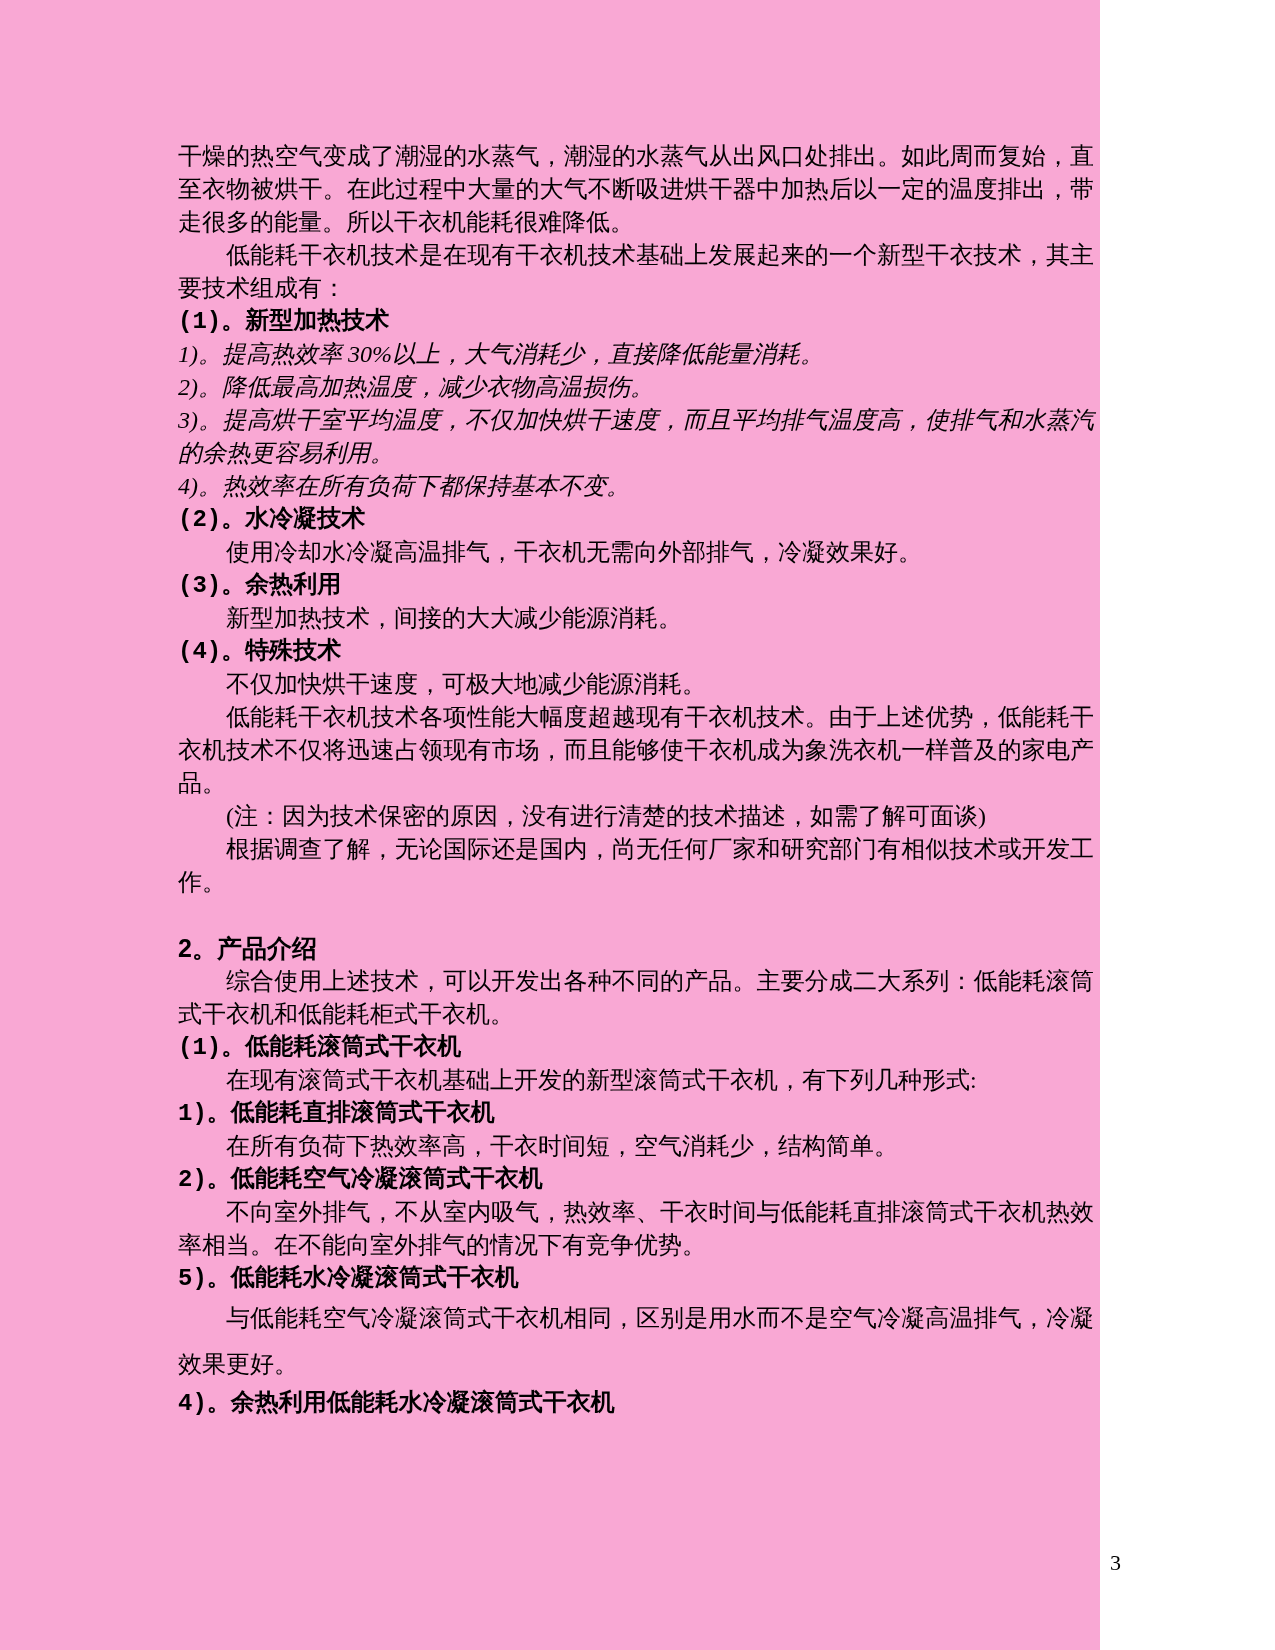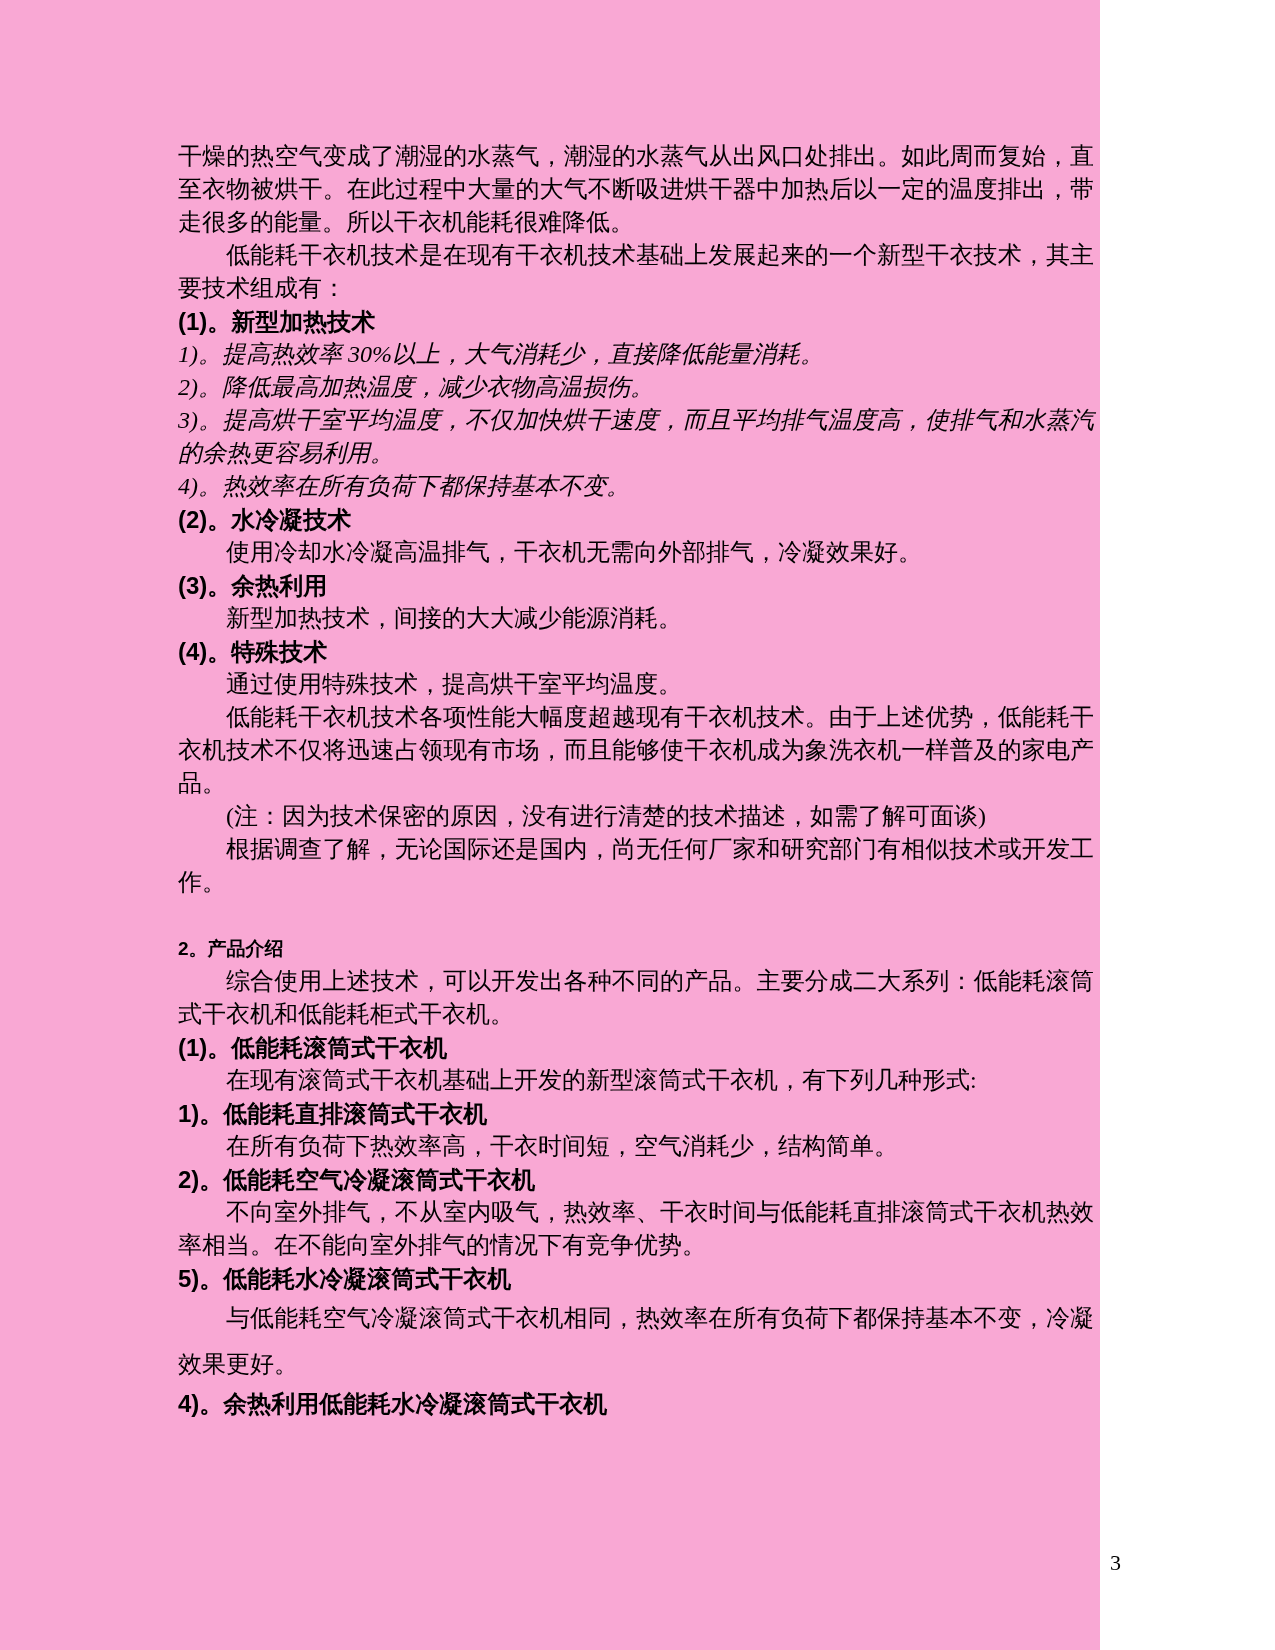--- a/index.html
+++ b/index.html
@@ -31,29 +31,29 @@
     line-height: 33px;
     text-align: justify;
     text-justify: inter-ideograph;
   }
   .content p { margin: 0; padding: 0; }
   .para-flush { text-indent: 0; }
   .para-indent { text-indent: 2em; }
   .item { margin-left: 2.1em; text-indent: 0; font-style: italic; }
   .h {
     font-weight: bold;
-    font-family: Liberation Sans, sans-serif;
+    font-family: Liberation Mono, monospace;
     text-indent: 0;
   }
   .section-h {
     font-weight: bold;
     font-family: "Liberation Sans", "DejaVu Sans", sans-serif;
     text-indent: 0;
     margin-top: 33px !important;
-    font-size: 19px;
+    font-size: 25px;
   }
   .loose { line-height: 46px; }
   .page-number {
     position: absolute;
     left: 1110px;
     top: 1550px;
     font-size: 22px;
     line-height: 26px;
     font-family: "Liberation Serif", "DejaVu Serif", serif;
   }
@@ -68,30 +68,30 @@
     <p class="h">(1)。新型加热技术</p>
     <p class="item">1)。提高热效率 30%以上，大气消耗少，直接降低能量消耗。</p>
     <p class="item">2)。降低最高加热温度，减少衣物高温损伤。</p>
     <p class="item">3)。提高烘干室平均温度，不仅加快烘干速度，而且平均排气温度高，使排气和水蒸汽的余热更容易利用。</p>
     <p class="item">4)。热效率在所有负荷下都保持基本不变。</p>
     <p class="h">(2)。水冷凝技术</p>
     <p class="para-indent">使用冷却水冷凝高温排气，干衣机无需向外部排气，冷凝效果好。</p>
     <p class="h">(3)。余热利用</p>
     <p class="para-indent">新型加热技术，间接的大大减少能源消耗。</p>
     <p class="h">(4)。特殊技术</p>
-    <p class="para-indent">通过使用特殊技术，提高烘干室平均温度。</p>
+    <p class="para-indent">不仅加快烘干速度，可极大地减少能源消耗。</p>
     <p class="para-indent">低能耗干衣机技术各项性能大幅度超越现有干衣机技术。由于上述优势，低能耗干衣机技术不仅将迅速占领现有市场，而且能够使干衣机成为象洗衣机一样普及的家电产品。</p>
     <p class="para-indent">(注：因为技术保密的原因，没有进行清楚的技术描述，如需了解可面谈)</p>
     <p class="para-indent">根据调查了解，无论国际还是国内，尚无任何厂家和研究部门有相似技术或开发工作。</p>
     <p class="section-h">2。产品介绍</p>
     <p class="para-indent">综合使用上述技术，可以开发出各种不同的产品。主要分成二大系列：低能耗滚筒式干衣机和低能耗柜式干衣机。</p>
     <p class="h">(1)。低能耗滚筒式干衣机</p>
     <p class="para-indent">在现有滚筒式干衣机基础上开发的新型滚筒式干衣机，有下列几种形式:</p>
     <p class="h">1)。低能耗直排滚筒式干衣机</p>
     <p class="para-indent">在所有负荷下热效率高，干衣时间短，空气消耗少，结构简单。</p>
     <p class="h">2)。低能耗空气冷凝滚筒式干衣机</p>
     <p class="para-indent">不向室外排气，不从室内吸气，热效率、干衣时间与低能耗直排滚筒式干衣机热效率相当。在不能向室外排气的情况下有竞争优势。</p>
     <p class="h">5)。低能耗水冷凝滚筒式干衣机</p>
-    <p class="para-indent loose">与低能耗空气冷凝滚筒式干衣机相同，热效率在所有负荷下都保持基本不变，冷凝效果更好。</p>
+    <p class="para-indent loose">与低能耗空气冷凝滚筒式干衣机相同，区别是用水而不是空气冷凝高温排气，冷凝效果更好。</p>
     <p class="h">4)。余热利用低能耗水冷凝滚筒式干衣机</p>
   </div>
   <div class="page-number">3</div>
 </div>
 
 </body></html>

